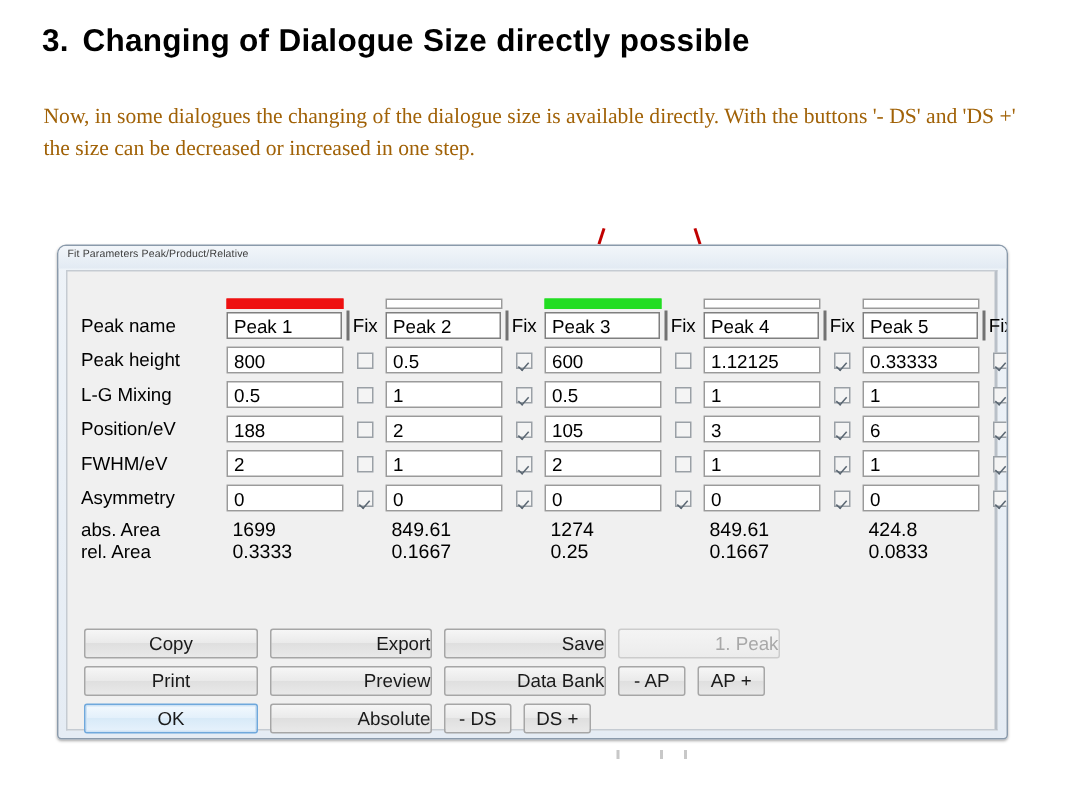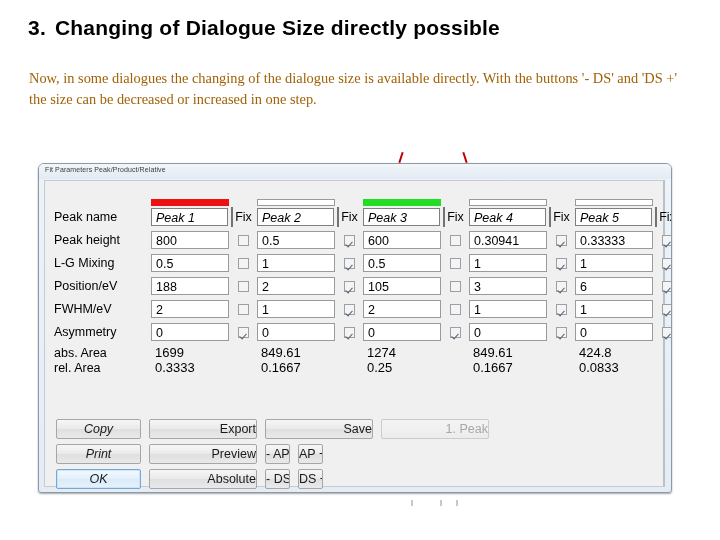--- a/index.html
+++ b/index.html
@@ -129,21 +129,21 @@
     background: #ffffff;
     border: 1px solid #9a9a9a;
     height: 18px;
     line-height: 18px;
     padding: 0 4px;
     font-size: 12.5px;
     white-space: nowrap;
     overflow: hidden;
     box-sizing: border-box;
   }
-  .field.name { border-color: #7f7f7f; font-style: italic; }
+  .field.name { border-color: #7f7f7f; }
 
   .colorbar-cell { height: 8px; }
   .colorbar {
     height: 7px;
     border: 1px solid #9a9a9a;
     background: #ffffff;
     box-sizing: border-box;
   }
   .colorbar.red   { background: #ee1111; border-color:#ee1111; }
   .colorbar.green { background: #22dd22; border-color:#22dd22; }
@@ -198,23 +198,23 @@
     font-family: "Liberation Sans", sans-serif;
     font-size: 12.5px;
     color: #1a1a1a;
     background: linear-gradient(to bottom,#f6f6f6 0%,#eaeaea 48%,#dfdfdf 50%,#e9e9e9 100%);
     border: 1px solid #a6a6a6;
     border-radius: 2px;
     box-sizing: border-box;
     white-space: nowrap;
     overflow: hidden;
   }
-  .btn.w1 { width: 85px; font-style: italic; }
+  .btn.w1 { width: 116px; }
   .btn.w2 { width: 108px; text-align: right; }
-  .btn.wsm { width: 25px; }
+  .btn.wsm { width: 45px; }
   .btn.disabled {
     color: #a8a8a8;
     background: linear-gradient(to bottom,#f4f4f4 0%,#ececec 100%);
     border-color: #cccccc;
   }
   .btn.focus {
     border: 1px solid #6fa8dc;
     background: linear-gradient(to bottom,#f3f9fe 0%,#e3f0fb 48%,#d8eaf8 50%,#e7f2fc 100%);
     box-shadow: 0 0 0 1px #cfe3f5 inset;
   }
@@ -321,21 +321,21 @@
               <td>
                 <span class="cb checked"></span>
               </td>
               <td class="cellpad">
                 <div class="field">600</div>
               </td>
               <td>
                 <span class="cb"></span>
               </td>
               <td class="cellpad">
-                <div class="field">0.30941</div>
+                <div class="field">1.12125</div>
               </td>
               <td>
                 <span class="cb checked"></span>
               </td>
               <td class="cellpad">
                 <div class="field">0.33333</div>
               </td>
               <td>
                 <span class="cb checked"></span>
               </td>
@@ -520,20 +520,21 @@
     <div id="button-area">
         <div class="btnrow">
           <div class="btn w1">Copy</div>
           <div class="btn w2">Export</div>
           <div class="btn w2">Save</div>
           <div class="btn w2 disabled">1. Peak</div>
         </div>
         <div class="btnrow">
           <div class="btn w1">Print</div>
           <div class="btn w2">Preview</div>
+          <div class="btn w2">Data Bank</div>
           <div class="btn wsm">- AP</div>
           <div class="btn wsm">AP +</div>
         </div>
         <div class="btnrow">
           <div class="btn w1 focus">OK</div>
           <div class="btn w2">Absolute</div>
           <div class="btn wsm">- DS</div>
           <div class="btn wsm">DS +</div>
         </div>
       </div>

